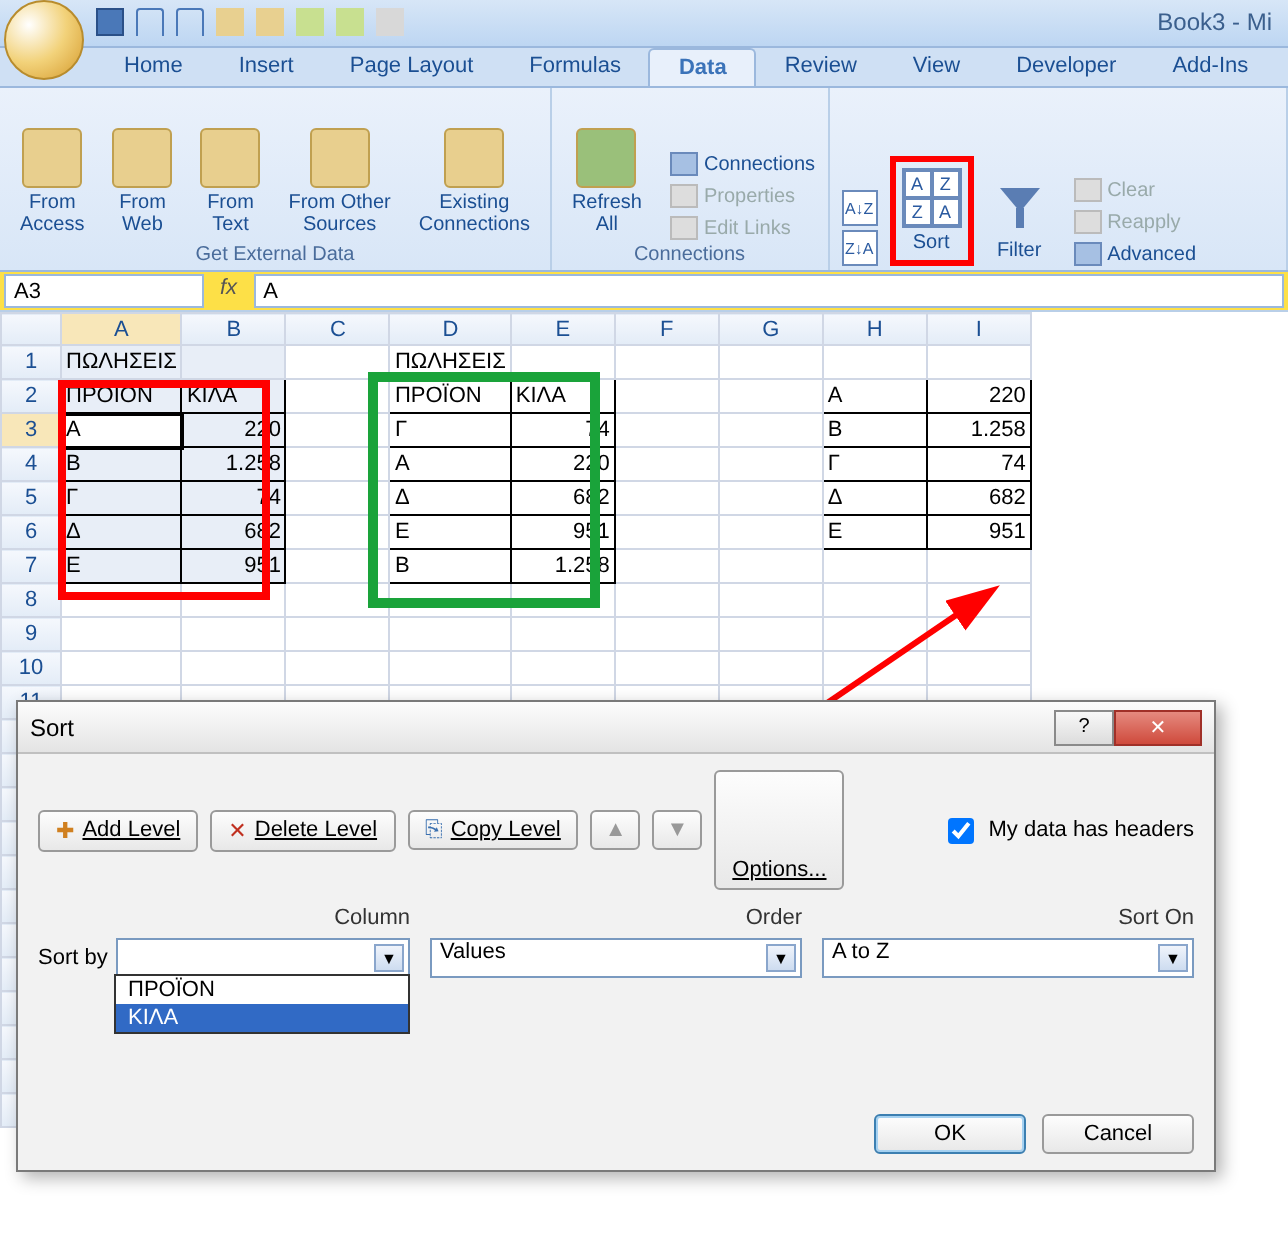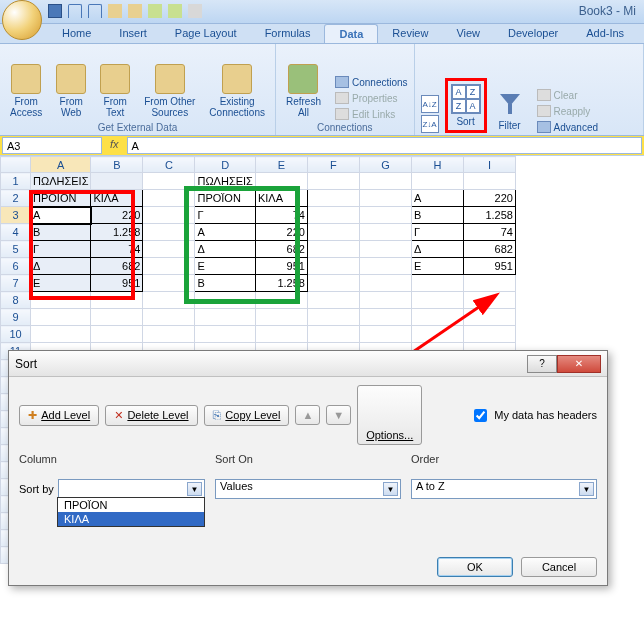--- a/index.html
+++ b/index.html
@@ -64,21 +64,21 @@
   .dtitlebar .wbtns { display:flex; gap:0; }
   .wbtn { width:30px; height:18px; border:1px solid #8a8a8a; background:linear-gradient(#f8f8f8,#dcdcdc); display:flex; align-items:center; justify-content:center; font-size:10px; cursor:pointer; }
   .wbtn.close { background:linear-gradient(#e58a7f,#cf4a3c); color:#fff; border-color:#a03028; width:44px; }
   .dialog .toolbar { padding:8px 10px; display:flex; align-items:center; gap:6px; }
   .dbtn { background:linear-gradient(#fdfdfd,#e8e8e8); border:1px solid #9a9a9a; border-radius:3px; padding:3px 8px; font-size:11px; cursor:pointer; display:flex; align-items:center; gap:4px; }
   .dbtn.small { padding:3px 6px; }
   .spacer { flex:1; }
   .chk { display:flex; align-items:center; gap:4px; font-size:11px; }
   .chk input { width:13px; height:13px; }
   .dialog .cols { display:flex; padding:0 10px; gap:10px; font-size:11px; }
-  .dialog .cols > div { flex:1; color:#333; }
+  .dialog .cols > div { flex:1; color:#333;text-align:right; }
   .dialog .row { display:flex; padding:4px 10px; gap:10px; align-items:center; }
   .dialog .row .cell1 { flex:1; display:flex; align-items:center; gap:4px; }
   .dialog select, .dialog .fake-select { flex:1; font-size:11px; height:20px; border:1px solid #7a9ac0; background:#fff; padding:0 4px; }
   .dropdown { position:absolute; background:#fff; border:1px solid #333; font-size:11px; z-index:50; }
   .dropdown div { padding:1px 6px; cursor:pointer; }
   .dropdown div.sel { background:#316ac5; color:#fff; }
   .dialog .footer { position:absolute; bottom:8px; right:10px; display:flex; gap:8px; }
   .dialog .footer .dbtn { width:76px; justify-content:center; }
   .dialog .footer .dbtn.ok { border:1px solid #3c7fb1; box-shadow:0 0 0 1px #a5d1f1 inset; }
 </style>
@@ -542,24 +542,24 @@
         <span style="text-decoration:underline;margin-top:40px;">Options...</span>
       </div>
     <div class="spacer"></div>
     <label class="chk">
         <input type="checkbox" checked="" style="">
         <span>My data has headers</span>
       </label>
   </div>
   <div class="cols">
     <div>Column</div>
+    <div>Order</div>
     <div>Sort On</div>
-    <div>Order</div>
-  </div>
-  <div class="row" style="position:relative;margin-top:10px;">
+  </div>
+  <div class="row" style="position:relative;">
     <div class="cell1">
       <span>Sort by</span>
       <div class="fake-select" style="position:relative;">
         <span style="position:absolute; right:2px; top:2px; width:15px; height:14px; background:linear-gradient(#f0f4fb,#cddcf0); border:1px solid #8aa6cc; text-align:center; font-size:8px; line-height:14px;">▼</span>
       </div>
       <div class="dropdown" style="left:48px; top:22px; width:148px;">
         <div>ΠΡΟΪΟΝ</div>
         <div class="sel">ΚΙΛΑ</div>
       </div>
     </div>

